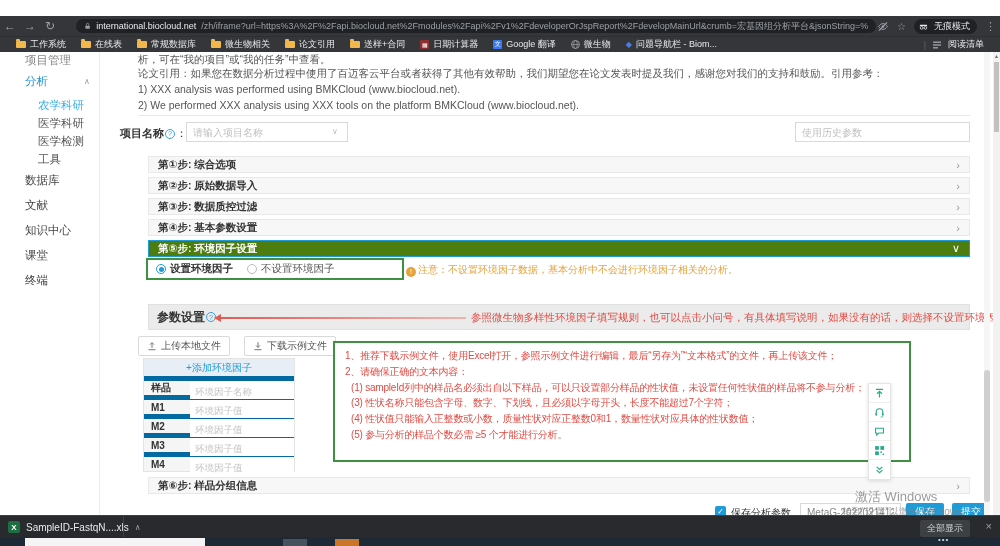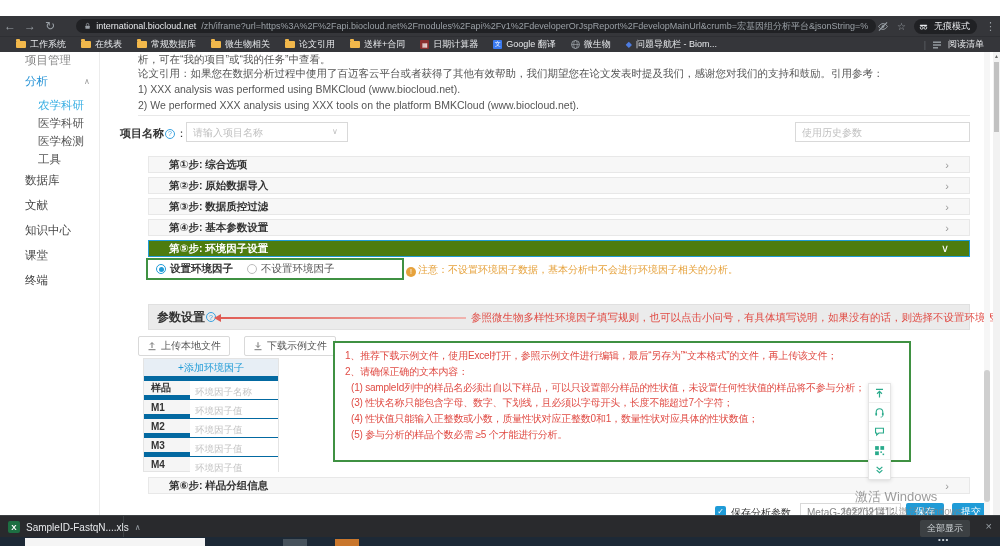--- a/index.html
+++ b/index.html
@@ -59,21 +59,21 @@
            border-radius:50%; font-size:7px; align-items:center; justify-content:center; vertical-align:1px; margin:0 1px; }
   .proj-label { position:absolute; left:20px; top:74px; font-size:11px; color:#333; white-space:nowrap; }
   .inp { border:1px solid #d9d9d9; border-radius:0; background:#fff; font-size:10px; color:#333;
          font-family:inherit; padding:0 6px; }
   .inp::placeholder { color:#c0c0c0; }
   .proj-input { position:absolute; left:86px; top:70px; width:162px; height:20px; }
   .proj-sel-caret { position:absolute; left:232px; top:75px; color:#c0c0c0; font-size:8px; }
   .hist-input { position:absolute; left:695px; top:70px; width:175px; height:20px; }
 
   .step { position:absolute; left:48px; width:822px; height:17px; background:#f7f7f7; border:1px solid #e8e8e8;
-          display:flex; align-items:center; padding:0 20px; font-size:10.5px; font-weight:bold; color:#333; cursor:pointer; }
+          display:flex; align-items:center; padding:0 9px; font-size:10.5px; font-weight:bold; color:#333; cursor:pointer; }
   .step .chev { margin-left:auto; color:#999; font-weight:normal; font-size:11px; }
   .step.active { background:#4d7c0f; border-color:#1f9bd7; color:#fff;gap:32px; }
   .step.active .chev { color:#fff; }
 
   .radio-box { position:absolute; left:46px; top:206px; width:258px; height:22px; border:2px solid #3f9142;
                display:flex; align-items:center; gap:14px; padding:0 8px; }
   .radio-opt { display:flex; align-items:center; gap:4px; font-size:10.5px; color:#333; font-weight:bold; white-space:nowrap; cursor:pointer; }
   .radio-opt.off { font-weight:normal; color:#555; }
   .rdo { width:10px; height:10px; border:1px solid #bbb; border-radius:50%; display:inline-flex; align-items:center; justify-content:center; }
   .rdo.on { border-color:#1f9bd7; }
@@ -88,21 +88,21 @@
                border:1px solid #e0e0e0; display:flex; align-items:center; padding:0 8px; }
   .param-label { font-size:12px; font-weight:bold; color:#333; white-space:nowrap; }
   .red-arrow { position:absolute; left:67px; top:12px; width:250px; height:2px;
                background:linear-gradient(to right,#e05a52,#f0b3ae); }
   .red-arrow::before { content:""; position:absolute; left:-6px; top:-3px; border:4px solid transparent; border-right:7px solid #e05a52; }
   .arrow-note { position:absolute; left:322px; top:6px; font-size:10.5px; color:#e04b44; white-space:nowrap; }
 
   .file-btn { position:absolute; top:284px; height:20px; background:#fff; border:1px solid #d9d9d9; border-radius:2px;
               display:flex; align-items:center; gap:4px; padding:0 8px; font-size:10px; color:#555; cursor:pointer; white-space:nowrap; }
 
-  .env-table { position:absolute; left:43px; top:306px; width:136px; border:1px solid #e4e4e4; }
+  .env-table { position:absolute; left:43px; top:306px; width:152px; border:1px solid #e4e4e4; }
   .env-head { height:17px; background:#e7eef5; display:flex; align-items:center; justify-content:center;
               font-size:10px; color:#1f9bd7; cursor:pointer; }
   .env-row { display:flex; height:19px; border-top:5px solid #0369a1; }
   .env-row .lab { width:46px; background:#f5f5f5; display:flex; align-items:center; padding-left:7px;
                   font-size:10px; font-weight:bold; color:#333; }
   .env-row .val { flex:1; }
   .env-row .val input { width:100%; height:100%; border:none; outline:none; font-size:9.5px; padding:0 5px; color:#333; font-family:inherit; }
   .env-row .val input::placeholder { color:#c4c4c4; }
 
   .green-box { position:absolute; left:233px; top:289px; width:578px; height:121px; border:2px solid #3f9142;

